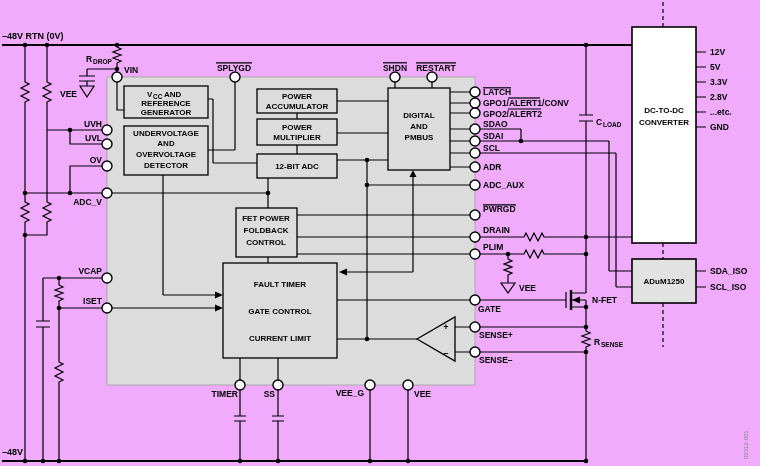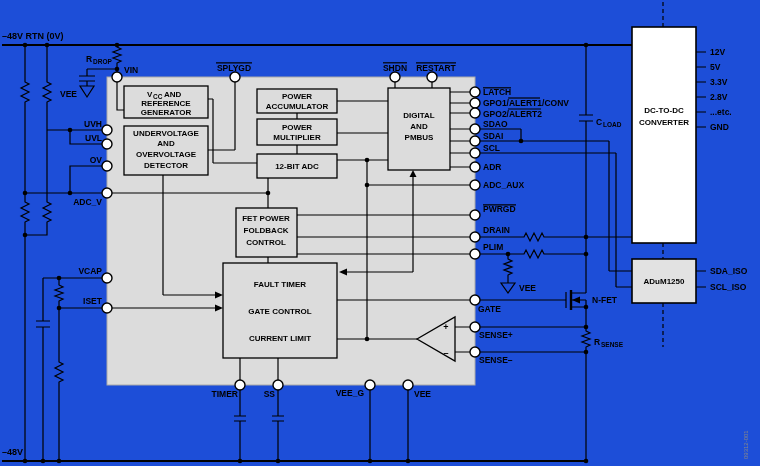--- a/index.html
+++ b/index.html
@@ -1,16 +1,16 @@
 <!DOCTYPE html>
 <html><head>
 <meta charset="utf-8">
 <style>
   html,body{margin:0;padding:0;background:#fff}
-  .stage{position:relative;width:760px;height:466px;background:#1d4ed8;overflow:hidden}
+  .stage{position:relative;width:760px;height:466px;background:#f0abfc;overflow:hidden}
   svg text{font-family:"Liberation Sans","DejaVu Sans",sans-serif;font-weight:bold;fill:#000}
   .t{font-size:8.5px}
   .tb{font-size:8px}
   .t9{font-size:9px}
   .ts{font-size:6.5px}
   .fig{font-size:6px;fill:#888;font-weight:normal}
   .mid{text-anchor:middle}
   .end{text-anchor:end}
   .w{stroke:#000;stroke-width:1.2;fill:none}
   .w2{stroke:#000;stroke-width:2;fill:none}

